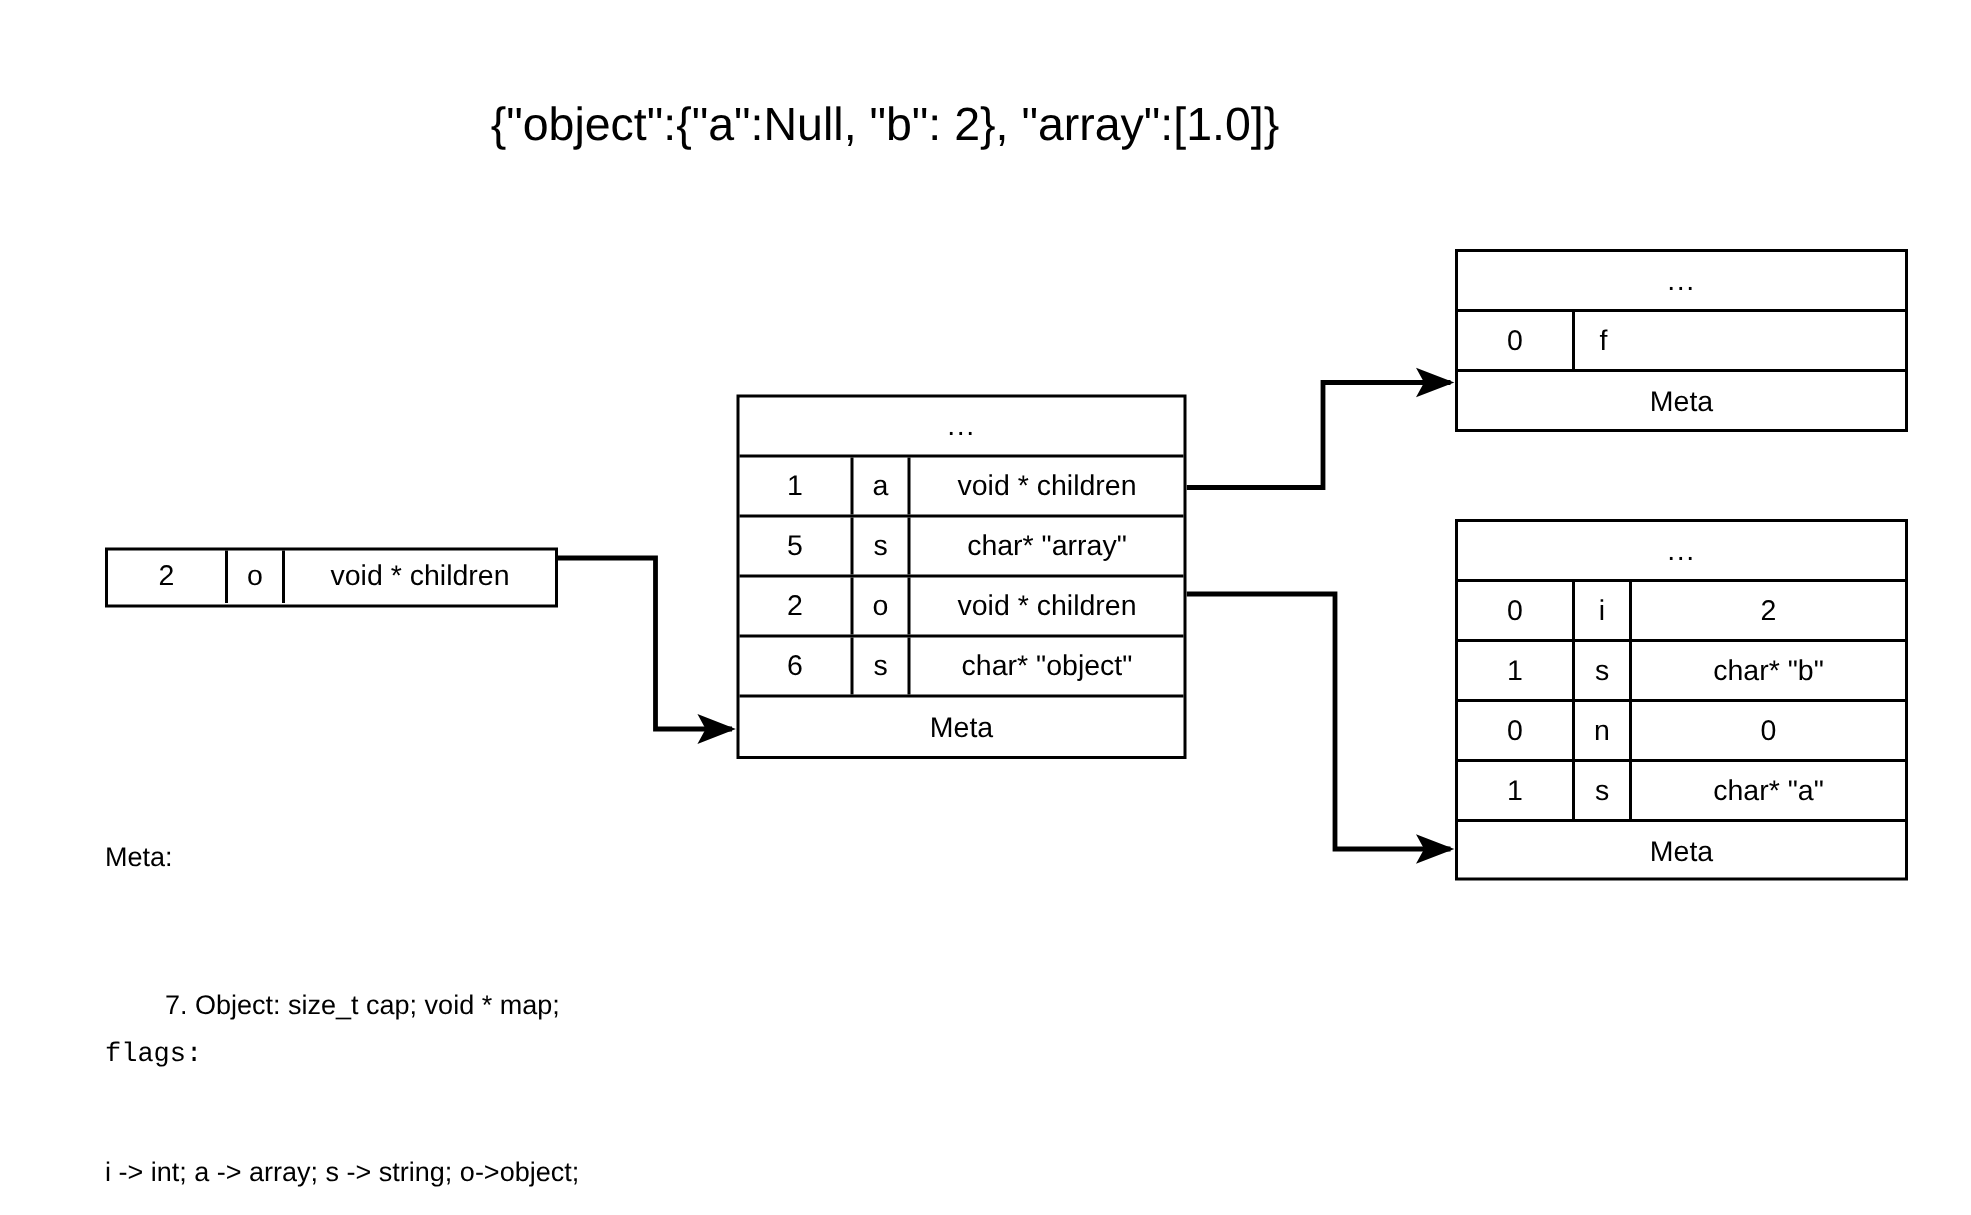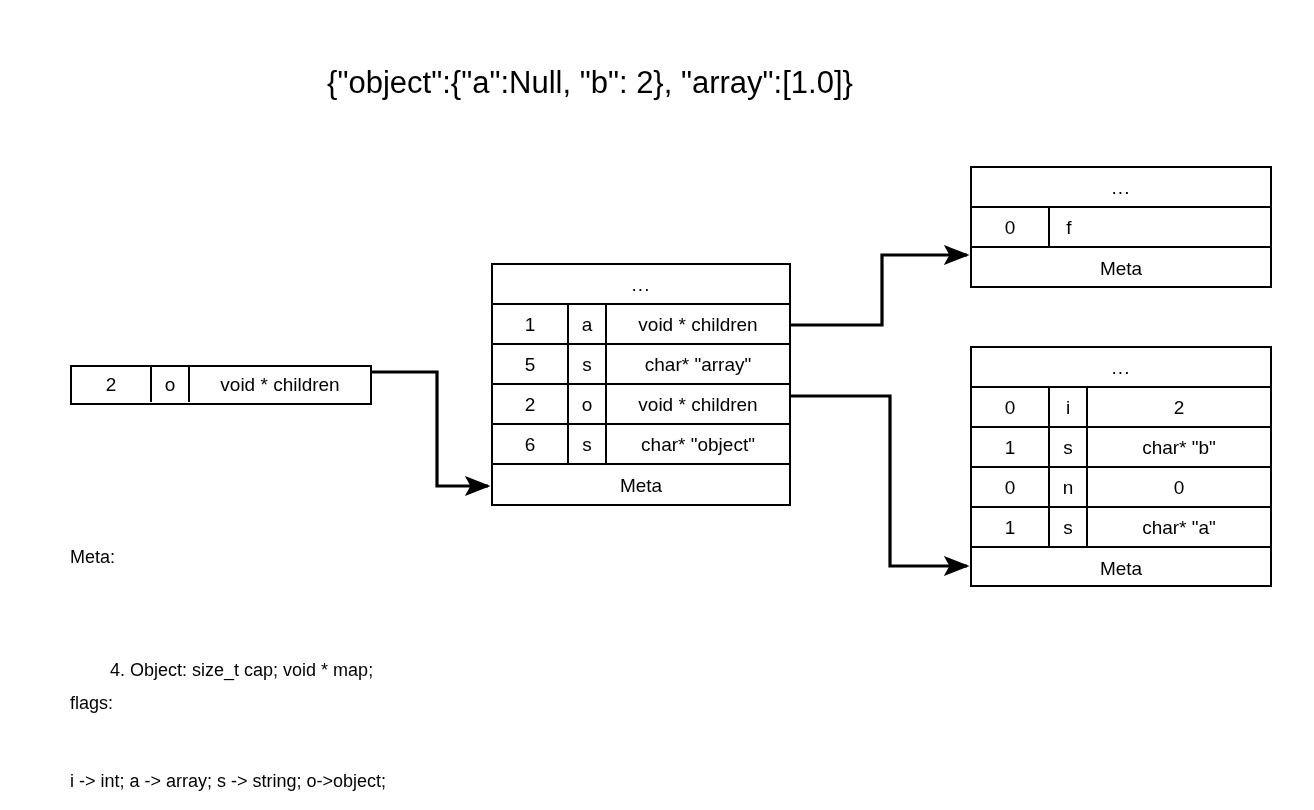--- a/index.html
+++ b/index.html
@@ -88,23 +88,23 @@
   #arr-table .c1, #obj-table .c1 { width: 78px; }
   #arr-table .c2, #obj-table .c2 { width: 38px; }
 
   
   .legend {
     position: absolute;
     font-size: 18px;
     line-height: 26px;
     white-space: pre;
   }
-  #meta-label   { left: 70px; top: 544px; text-align: center; }
+  #meta-label   { left: 70px; top: 558px; text-align: center; }
   #meta-list    { left: 110px; top: 605px; }
-  #flags-label  { left: 70px; top: 690px; }
+  #flags-label  { left: 70px; top: 690px; font-family: Liberation Mono, monospace; }
   #flags-lines  { left: 70px; top: 716px; }
 </style>
 </head>
 <body>
 
 <svg id="canvas" viewBox="0 0 1314 810" xmlns="http://www.w3.org/2000/svg">
   <defs>
     <marker id="ah" markerWidth="9" markerHeight="9" refX="7.2" refY="3.4" orient="auto" markerUnits="strokeWidth">
       <path d="M0,0.3 L8,3.4 L0,6.5 L1.7,3.4 Z" fill="#000"></path>
     </marker>
@@ -206,21 +206,21 @@
   </div>
 
   <div class="srow row-meta">
     <div class="cell full">Meta</div>
   </div>
 </div>
 
 <div class="legend" id="meta-label">Meta:</div>
 
 <div class="legend" id="meta-list">
-  <div>4. Object: size_t cap; void * map;</div>
+  <div>7. Object: size_t cap; void * map;</div>
 </div>
 
 <div class="legend" id="flags-label">flags:</div>
 
 <div class="legend" id="flags-lines">
   <div>i -&gt; int; a -&gt; array; s -&gt; string; o-&gt;object;</div>
   
 </div>
 
 </body></html>

